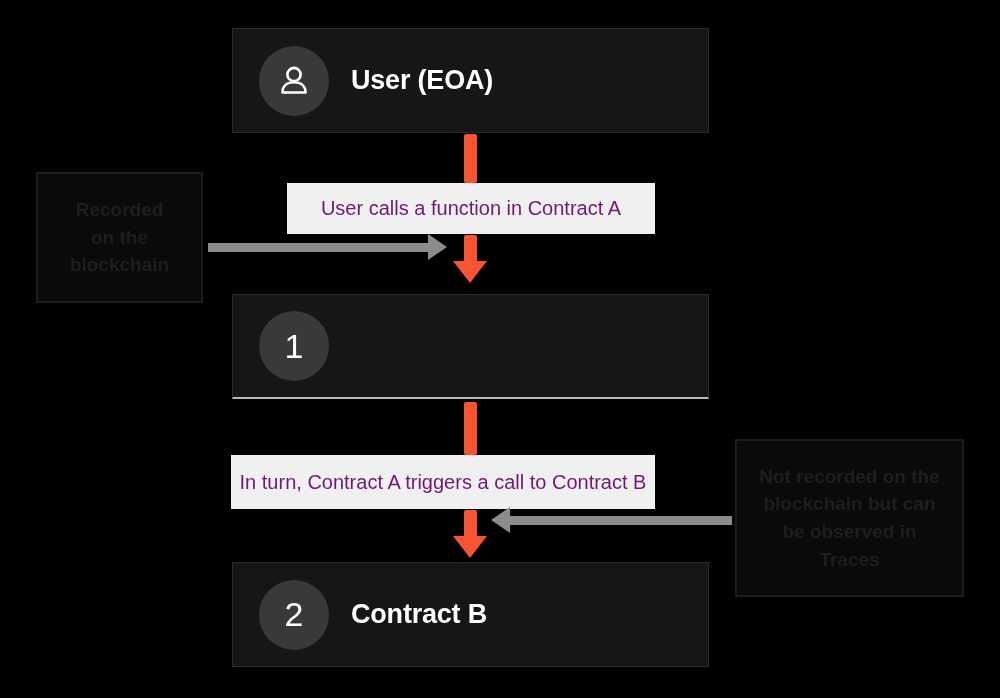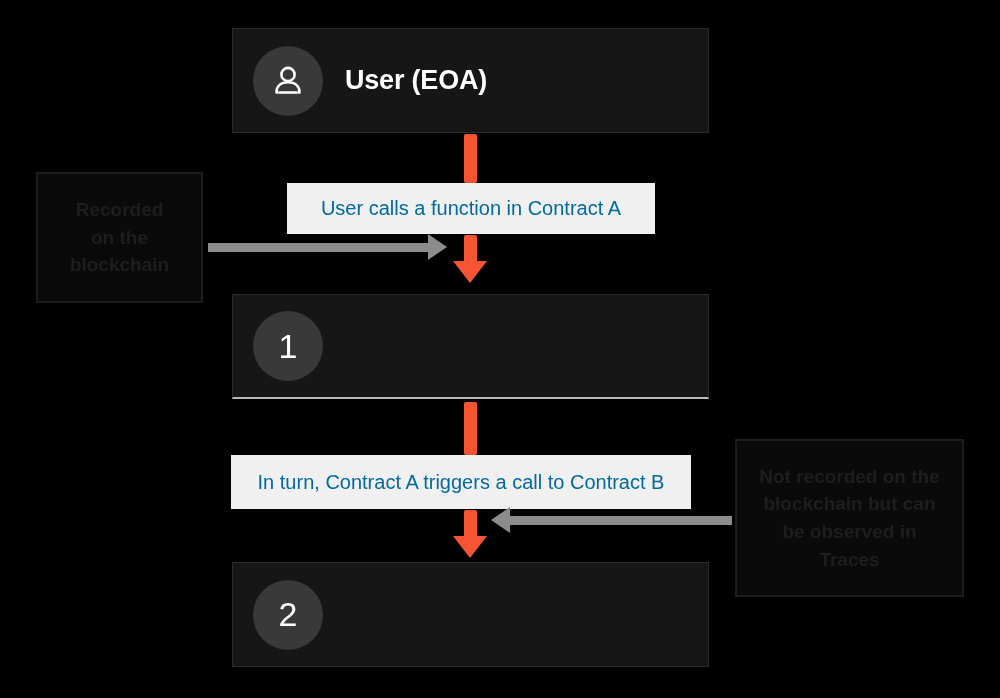--- a/index.html
+++ b/index.html
@@ -20,21 +20,21 @@
   }
 
   
   .node {
     position: absolute;
     background: #161616;
     border: 1px solid #2a2a2a;
     box-sizing: border-box;
     display: flex;
     align-items: center;
-    padding-left: 20px;
+    padding-left: 26px;
   }
   .node-user    { left: 232px; top: 28px;  width: 477px; height: 105px; }
   .node-a       { left: 232px; top: 294px; width: 477px; height: 105px;
                   border-bottom: 2px solid #b9b9b9; }
   .node-b       { left: 232px; top: 562px; width: 477px; height: 105px; }
 
   .badge {
     width: 70px;
     height: 70px;
     border-radius: 50%;
@@ -60,26 +60,26 @@
   }
 
   
   .strip {
     position: absolute;
     background: #f0f0f0;
     box-sizing: border-box;
     display: flex;
     align-items: center;
     justify-content: center;
-    color: #0369a1;
+    color: #701a75;
     font-size: 20px;
     white-space: nowrap;
   }
   .strip-1 { left: 287px; top: 183px; width: 368px; height: 51px; }
-  .strip-2 { left: 231px; top: 455px; width: 460px; height: 54px; }
+  .strip-2 { left: 231px; top: 455px; width: 424px; height: 54px; }
 
   
   .note {
     position: absolute;
     background: #0a0a0a;
     border: 2px solid #1d1d1d;
     box-sizing: border-box;
     display: flex;
     align-items: center;
     justify-content: center;
@@ -160,20 +160,21 @@
     </div>
     <div class="node-label">User (EOA)</div>
   </div>
 
   <div class="node node-a">
     <div class="badge">1</div>
   </div>
 
   <div class="node node-b">
     <div class="badge">2</div>
+    <div class="node-label">Contract B</div>
   </div>
 
   <div class="strip strip-1">User calls a function in Contract A</div>
   <div class="strip strip-2">In turn, Contract A triggers a call to Contract B</div>
 
   <div class="vstem vstem-1"></div>
   <div class="vstem vstem-2"></div>
   <div class="vhead vhead-2"></div>
 
   <div class="vstem vstem-3"></div>

